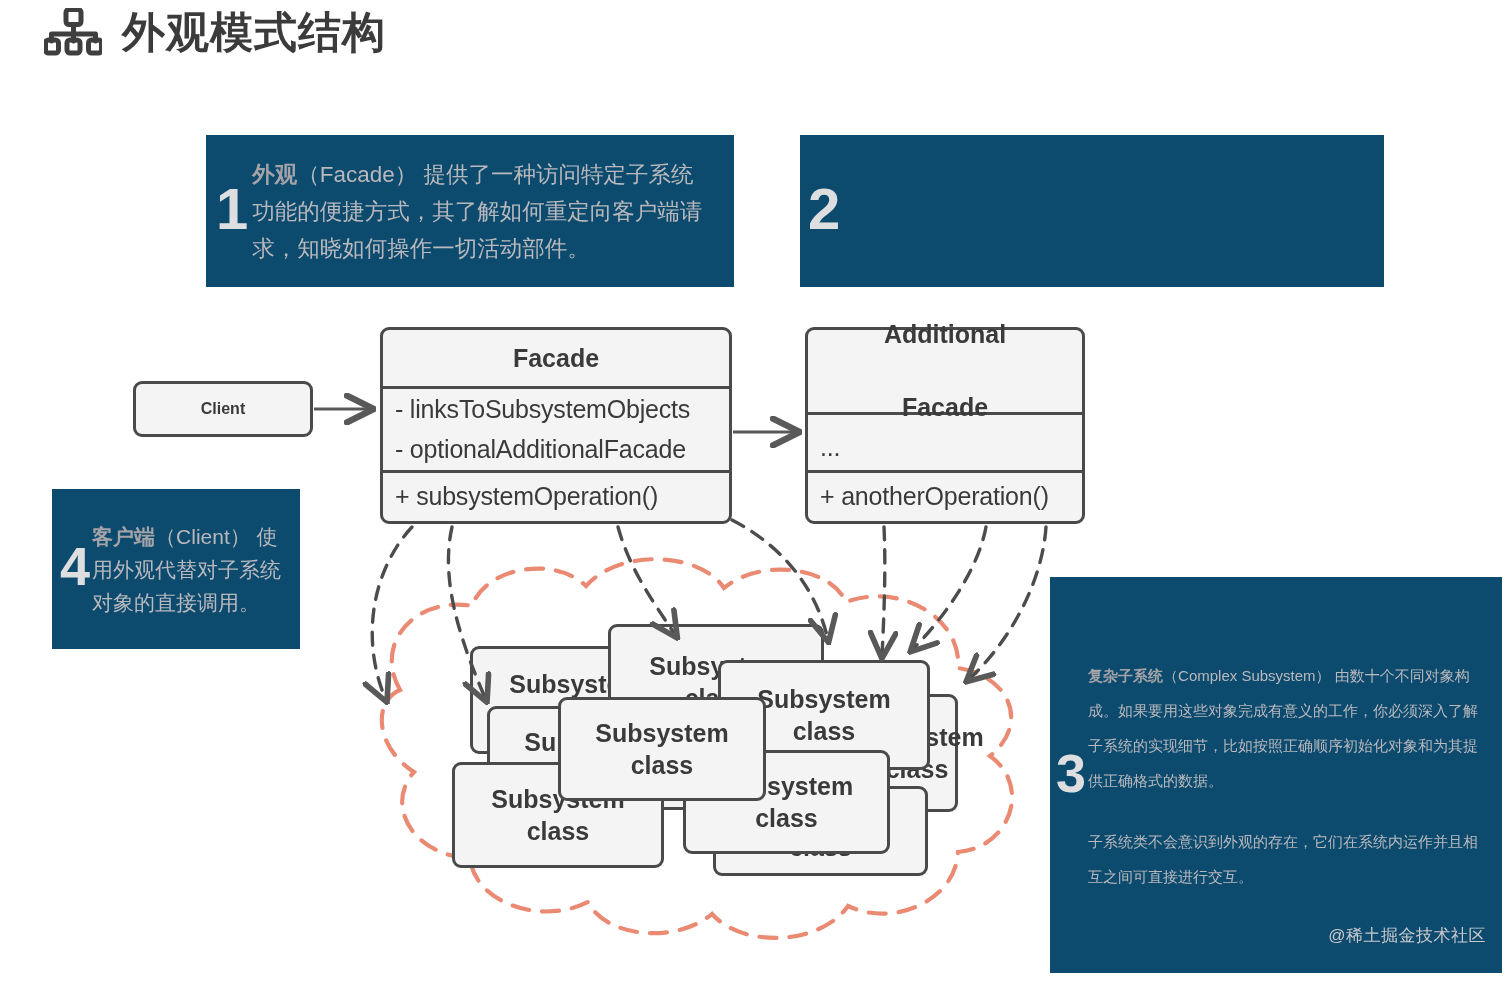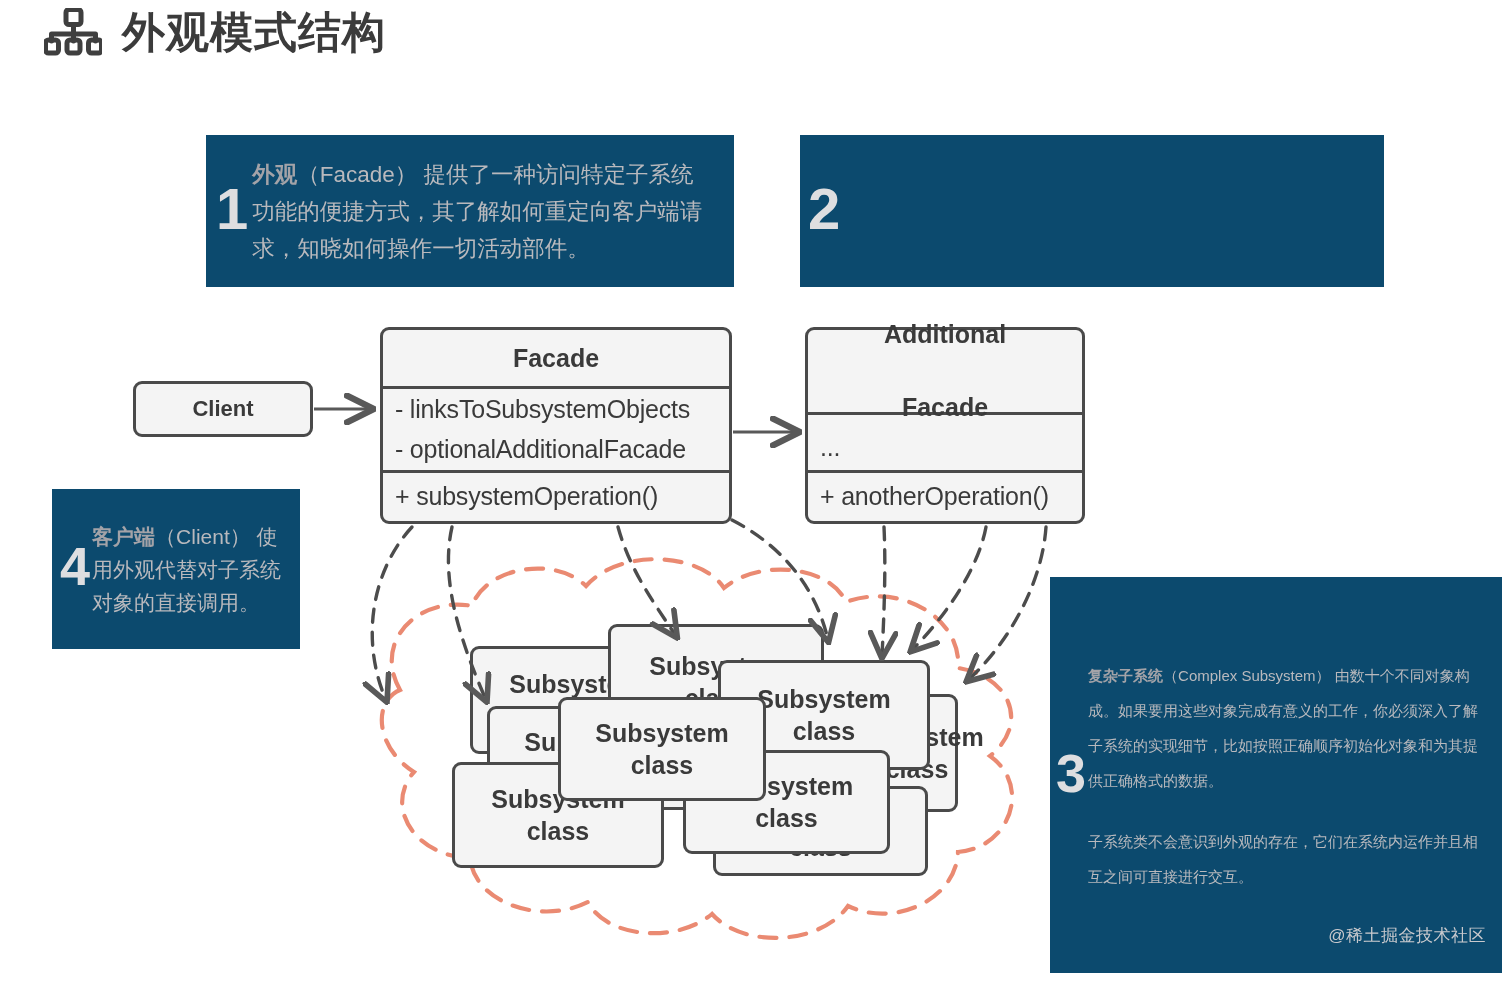--- a/index.html
+++ b/index.html
@@ -90,21 +90,21 @@
   }
   .uml-sep { border-top: 3px solid #4a4a4a; }
   .uml-row {
     font-size: 25px; padding: 0 12px; display: flex;
     align-items: center; letter-spacing: -0.2px;
   }
 
   #client {
     left: 133px; top: 381px; width: 180px; height: 56px;
     display: flex; align-items: center; justify-content: center;
-    font-weight: 700; font-size: 22px;
+    font-weight: 700; font-size: 16px;
   }
 
   #facade { left: 380px; top: 327px; width: 352px; height: 197px; }
   #facade .uml-title { height: 56px; }
   #facade .attrs { height: 84px; display: flex; flex-direction: column; justify-content: center; }
   #facade .attrs .uml-row { height: 42px; }
   #facade .ops { height: 50px; }
   #facade .ops .uml-row { height: 100%; }
 
   #addfacade { left: 805px; top: 327px; width: 280px; height: 197px; }

